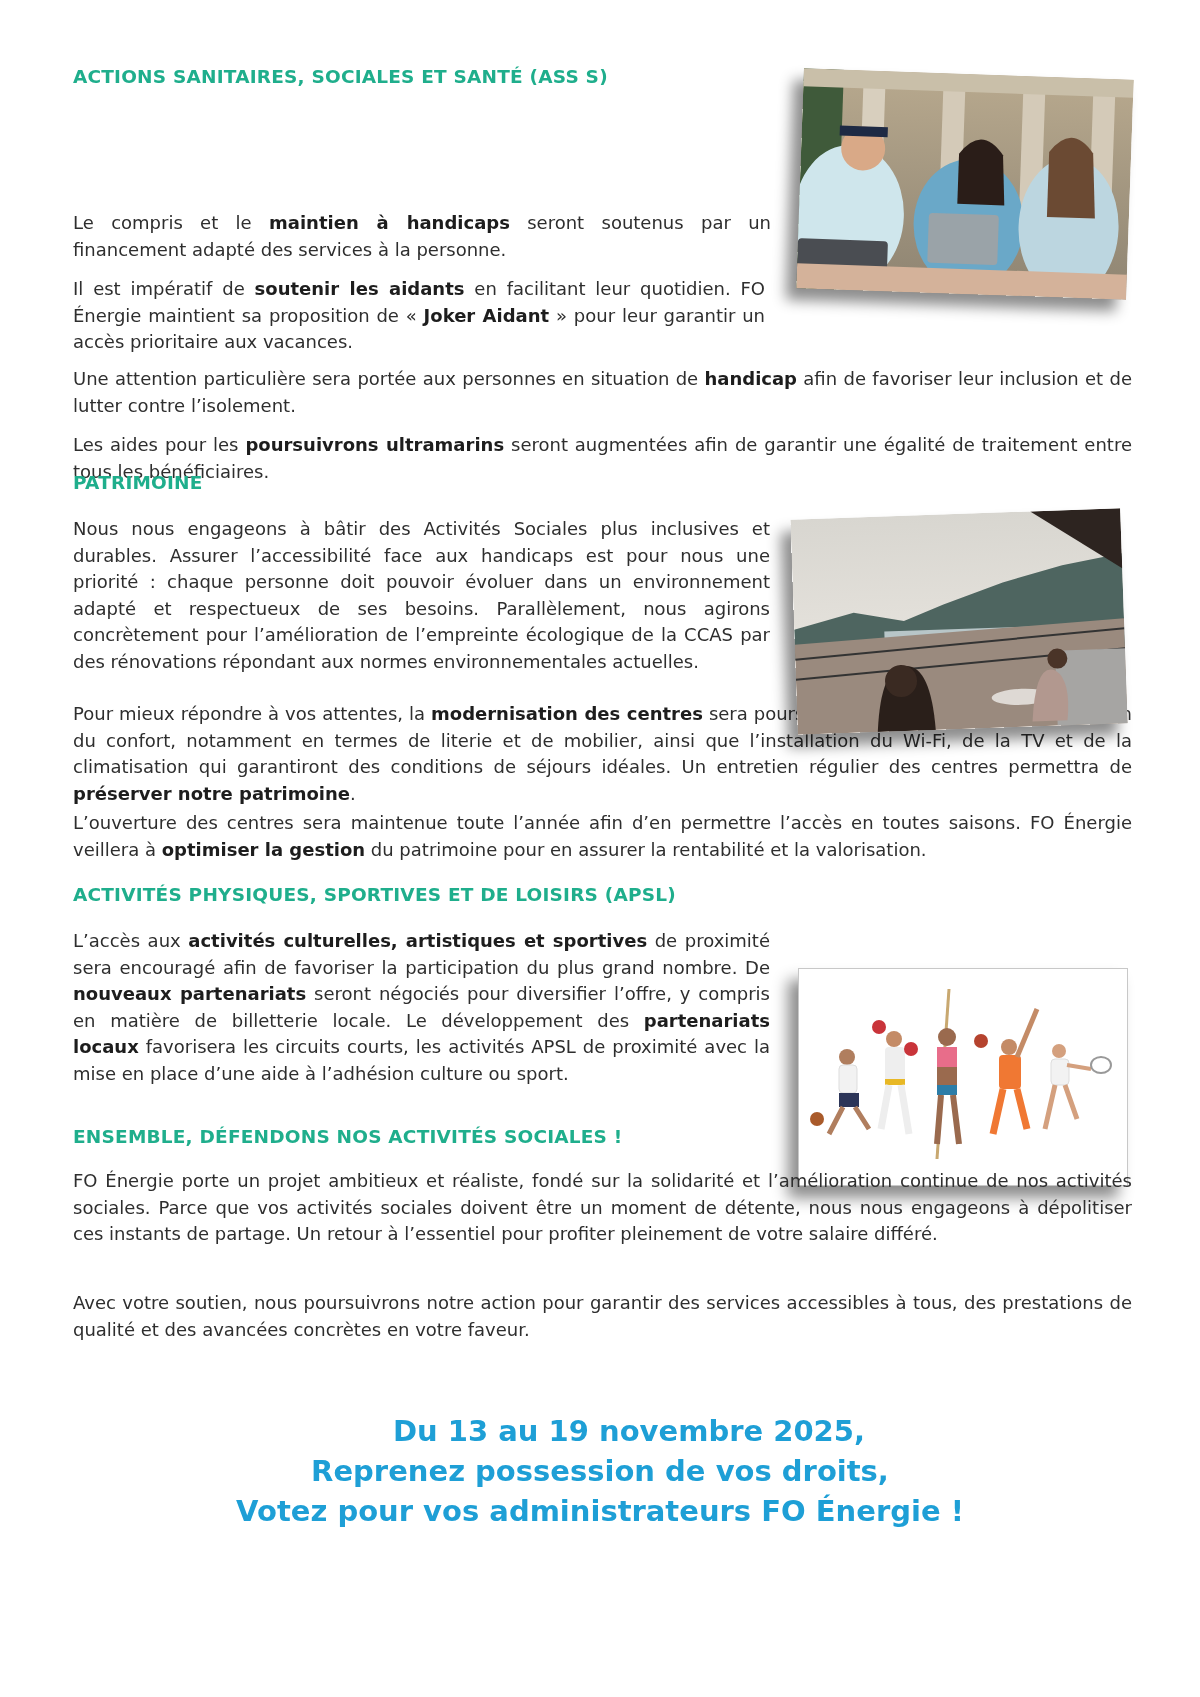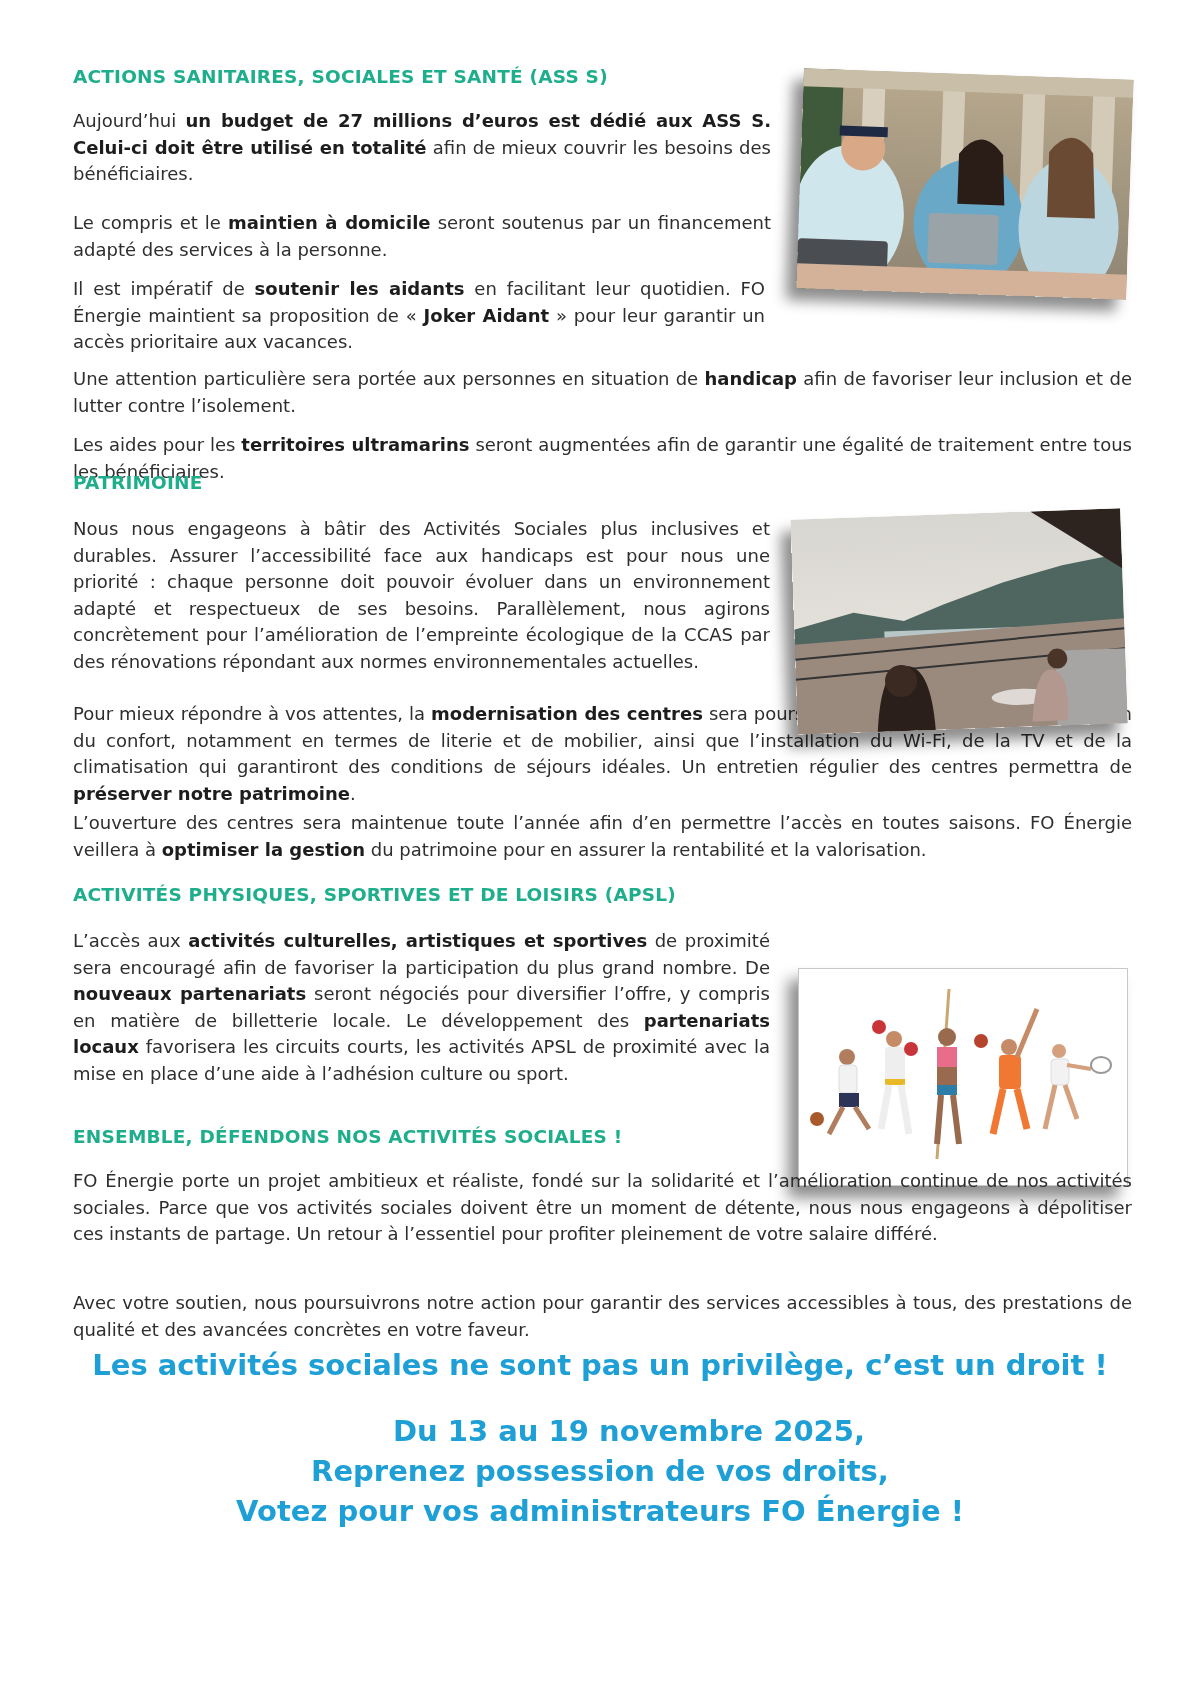--- a/index.html
+++ b/index.html
@@ -11,25 +11,24 @@
   .p b { font-weight:bold; color:#1d1d1d; }
   .photo { position:absolute; box-shadow: -10px 12px 14px rgba(0,0,0,0.45); overflow:hidden; }
   .cta { position:absolute; left:0; width:1200px; text-align:center; color:#1e9fd6; font-weight:bold; margin:0; }
 </style>
 </head>
 <body>
 
 <div class="page">
 
   <h2 class="h" style="left:73px; top:66px;">ACTIONS SANITAIRES, SOCIALES ET SANTÉ (ASS S)</h2>
-  <p class="p" style="left:73px; top:108px; width:698px;"><span>Aujourd’hui </span><b>un budget de 27 millions d’euros est dédié aux ASS S. Celui-ci doit être utilisé en totalité</b><span> afin de mieux couvrir les besoins des bénéficiaires.</span></p>
-  <p class="p" style="left:73px; top:210px; width:698px;"><span>Le compris et le </span><b>maintien à domicile</b><span> seront soutenus par un financement adapté des services à la personne.</span></p>
+  <p class="p" style="left:73px; top:210px; width:698px;"><span>Le compris et le </span><b>maintien à handicaps</b><span> seront soutenus par un financement adapté des services à la personne.</span></p>
   <p class="p" style="left:73px; top:276px; width:692px;"><span>Il est impératif de </span><b>soutenir les aidants</b><span> en facilitant leur quotidien. FO Énergie maintient sa proposition de « </span><b>Joker Aidant</b><span> » pour leur garantir un accès prioritaire aux vacances.</span></p>
   <p class="p" style="left:73px; top:366px; width:1059px;"><span>Une attention particulière sera portée aux personnes en situation de </span><b>handicap</b><span> afin de favoriser leur inclusion et de lutter contre l’isolement.</span></p>
-  <p class="p" style="left:73px; top:432px; width:1059px;"><span>Les aides pour les </span><b>territoires ultramarins</b><span> seront augmentées afin de garantir une égalité de traitement entre tous les bénéficiaires.</span></p>
+  <p class="p" style="left:73px; top:432px; width:1059px;"><span>Les aides pour les </span><b>poursuivrons ultramarins</b><span> seront augmentées afin de garantir une égalité de traitement entre tous les bénéficiaires.</span></p>
 
   <div class="photo" style="left:800px; top:74px; width:330px; height:220px; transform:rotate(2deg);">
     <svg width="330" height="220" viewBox="0 0 330 220">
       <defs>
         <linearGradient id="bg1" x1="0" y1="0" x2="0" y2="1">
           <stop offset="0" stop-color="#b8a98e"></stop>
             <stop offset="1" stop-color="#8e8472"></stop>
         </linearGradient>
       </defs>
       <rect width="330" height="220" fill="url(#bg1)"></rect>
@@ -121,17 +120,16 @@
       <path d="M256 116 L246 160 M266 116 L278 150" stroke="#d4a07e" stroke-width="5"></path>
       <path d="M268 96 L292 100" stroke="#d4a07e" stroke-width="4"></path>
       <ellipse cx="302" cy="96" rx="10" ry="8" fill="none" stroke="#999" stroke-width="2"></ellipse>
     </svg>
   </div>
 
   <h2 class="h" style="left:73px; top:1126px;">ENSEMBLE, DÉFENDONS NOS ACTIVITÉS SOCIALES !</h2>
   <p class="p" style="left:73px; top:1168px; width:1059px;"><span>FO Énergie porte un projet ambitieux et réaliste, fondé sur la solidarité et l’amélioration continue de nos activités sociales. Parce que vos activités sociales doivent être un moment de détente, nous nous engageons à dépolitiser ces instants de partage. Un retour à l’essentiel pour profiter pleinement de votre salaire différé.</span></p>
   <p class="p" style="left:73px; top:1274px; width:1059px;margin-top:16px;"><span>Avec votre soutien, nous poursuivrons notre action pour garantir des services accessibles à tous, des prestations de qualité et des avancées concrètes en votre faveur.</span></p>
 
-  <p class="cta" style="top:1348px; font-size:29px;">Les activités sociales ne sont pas un privilège, c’est un droit !</p>
   <p class="cta" style="top:1414px; font-size:29px;margin-left:29px;">Du 13 au 19 novembre 2025,</p>
   <p class="cta" style="top:1454px; font-size:29px;">Reprenez possession de vos droits,</p>
   <p class="cta" style="top:1494px; font-size:29px;">Votez pour vos administrateurs FO Énergie !</p>
 </div>
 
 </body></html>

